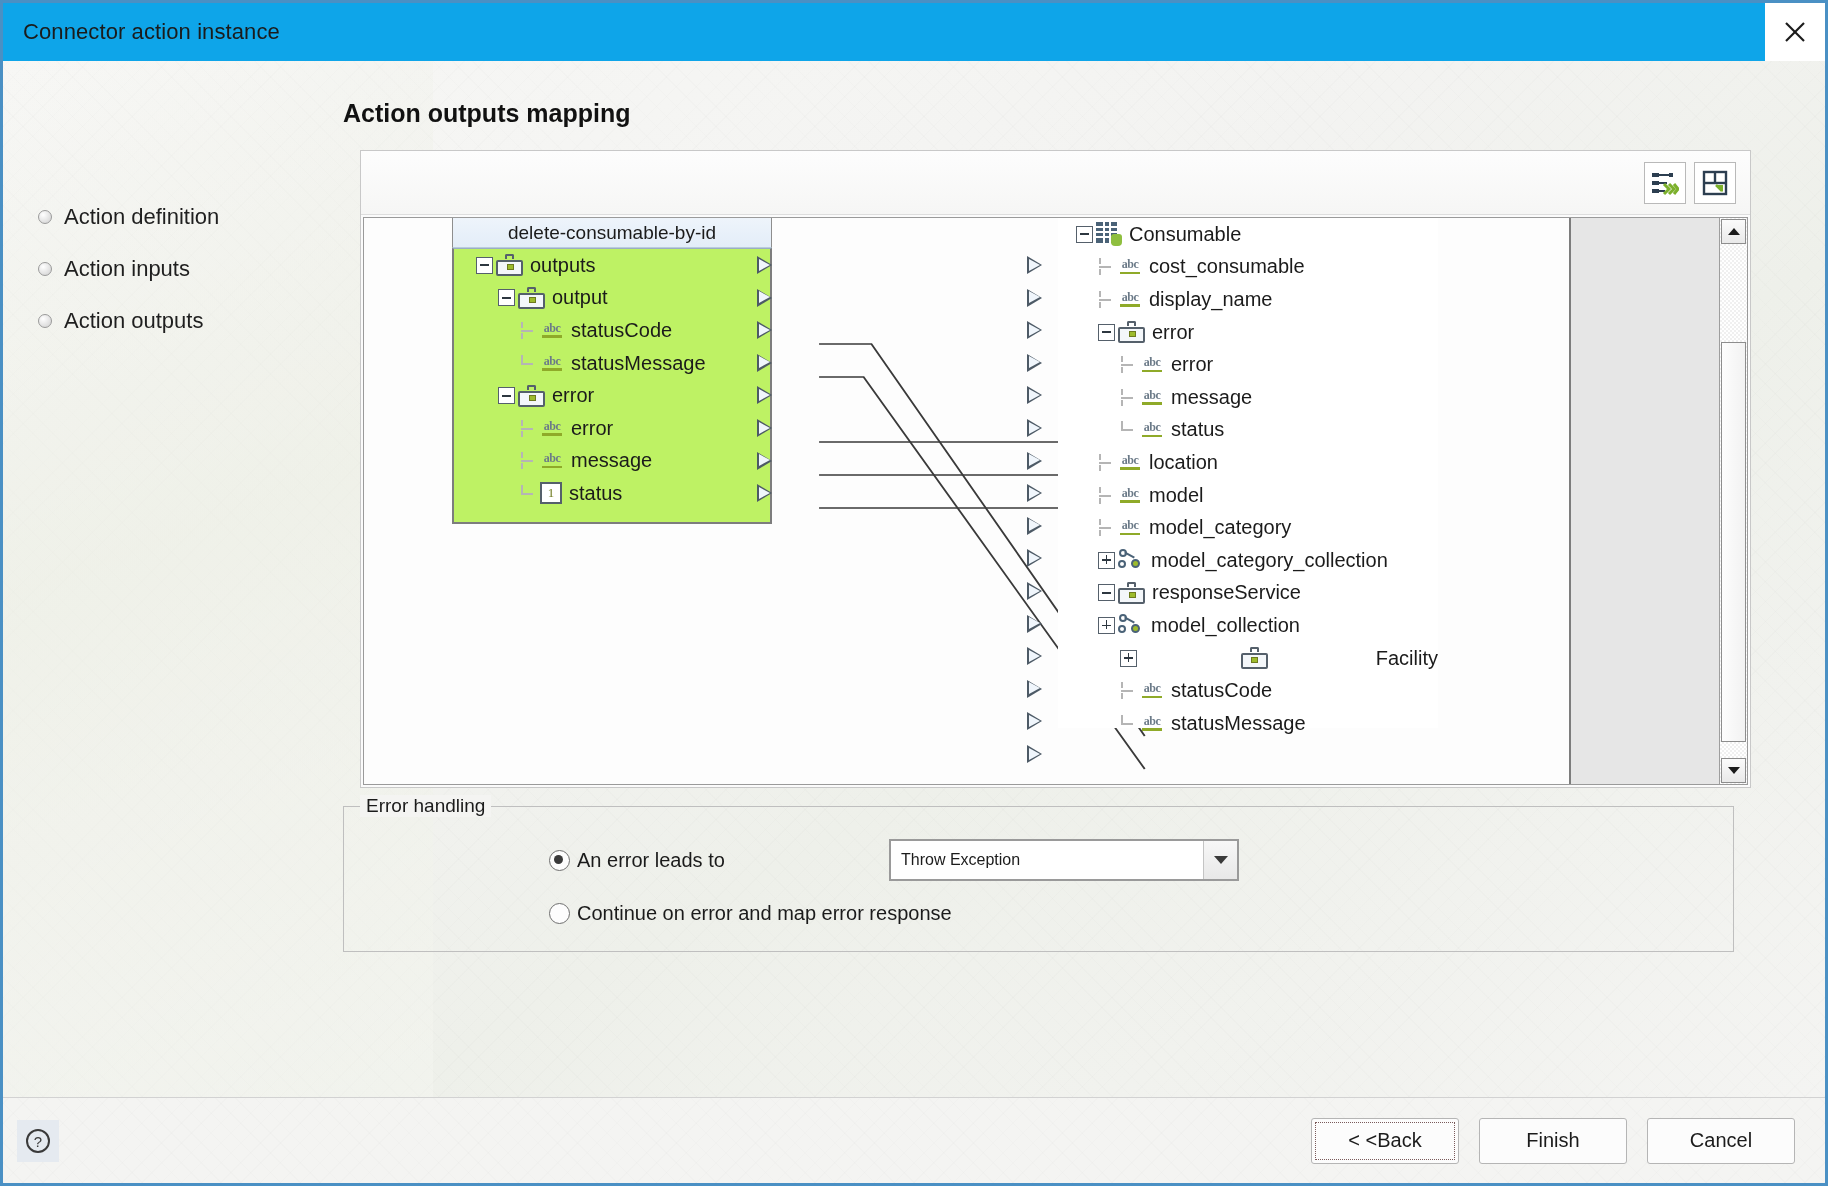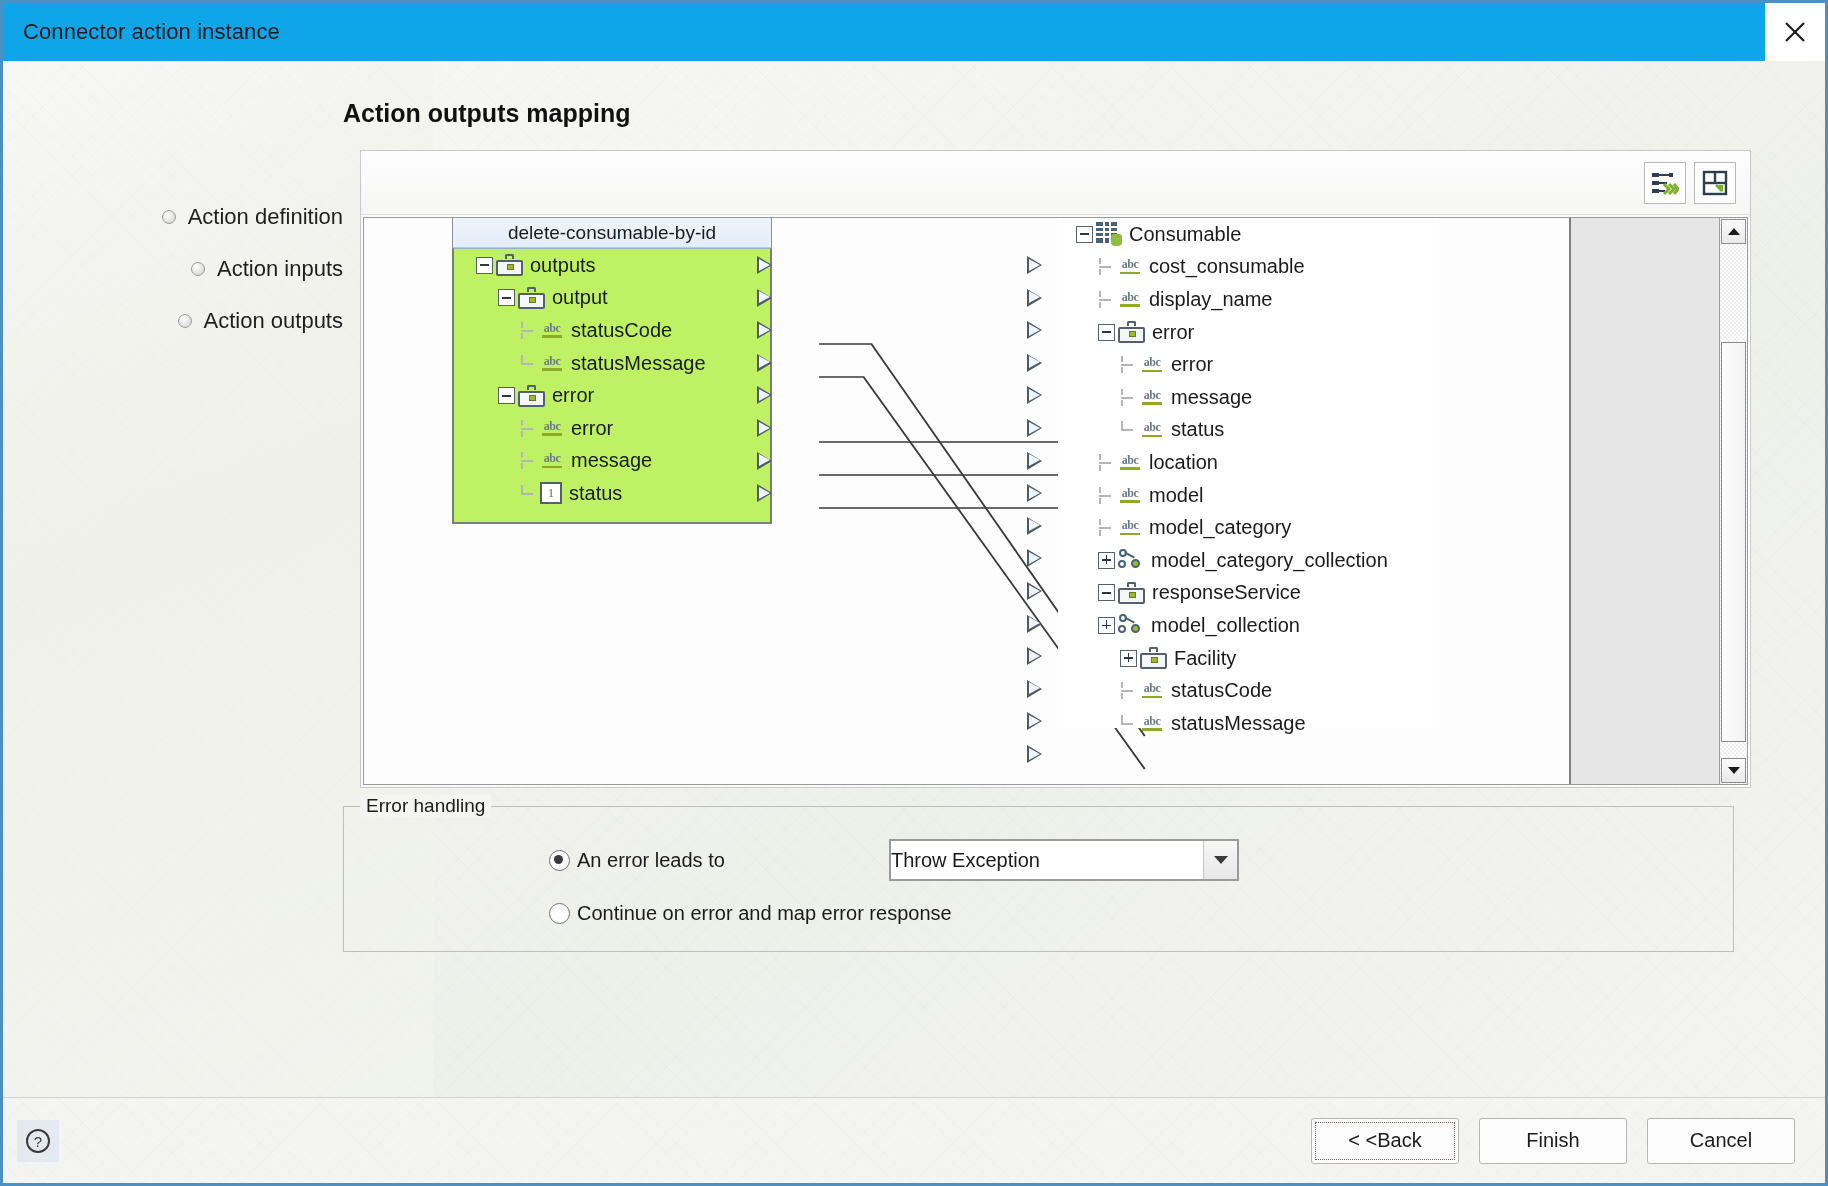--- a/index.html
+++ b/index.html
@@ -55,21 +55,20 @@
   
   #left-nav {
     width:340px; min-width:340px;
     padding-top:130px;
     position:relative; z-index:2;
   }
   .nav-item {
     display:flex; align-items:center;
     height:52px; padding-left:35px;
     cursor:pointer;
-    justify-content:flex-end;
   }
   .nav-bullet {
     width:14px;height:14px;margin-right:12px;flex:0 0 auto;
     border:1.6px solid #9a9a9a;border-radius:50%;
     background:radial-gradient(circle at 35% 32%,#ffffff 0%,#e2e2e2 60%,#cfcfcf 100%);
   }
   .nav-label { font-size:22px; color:#1f1f1f; }
 
   
   #content { flex:1; position:relative; z-index:2; padding:0 40px 0 0; }
@@ -246,21 +245,21 @@
     content:"";position:absolute;left:4.2px;top:4.2px;width:9px;height:9px;
     border-radius:50%;background:#3a3a3a;
   }
   .radio-label{ font-size:20px;color:#1b1b1b; }
 
   #error-select{
     position:absolute; left:545px; top:32px; width:350px; height:42px;
     border:2px solid #9a9a9a; background:#fff;
     display:flex; align-items:center; cursor:pointer;
   }
-  #error-select-text{ flex:1; padding-left:0; font-size:20px;color:#1b1b1b; }
+  #error-select-text{ flex:1; padding-left:10px; font-size:16px;color:#1b1b1b; }
   #error-select-arrow{
     width:34px;height:100%;border-left:1px solid #c4c4c4;
     background:linear-gradient(#f7f7f7,#e8e8e8);
     display:flex;align-items:center;justify-content:center;
   }
   .chev{width:0;height:0;border-left:7px solid transparent;border-right:7px solid transparent;border-top:8px solid #3a3a3a;}
 
   
   #footer {
     height:86px; min-height:86px;
@@ -505,21 +504,21 @@
                   <div class="node" style="padding-left: 40px;">
                     <span class="exp plus"></span>
                     <span class="ic ic-coll">
                       <span class="n1"></span>
                       <span class="lnk"></span>
                       <span class="n2"></span>
                       <span class="n3"></span>
                     </span>
                     <span class="node-label">model_collection</span>
                   </div>
-                  <div class="node" style="padding-left: 62px;">
+                  <div class="node" style="padding-left: 62px; justify-content: space-between;">
                     <span class="exp plus"></span>
                     <span class="ic ic-case">
                       <span class="handle"></span>
                       <span class="body"></span>
                       <span class="sq"></span>
                     </span>
                     <span class="node-label">Facility</span>
                   </div>
                   <div class="node" style="padding-left: 62px;">
                     <span class="stub"></span>

